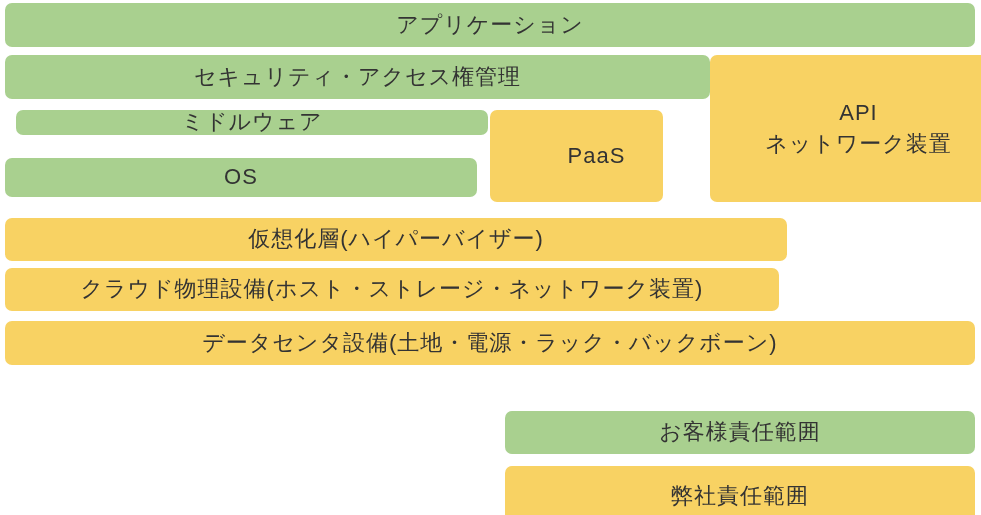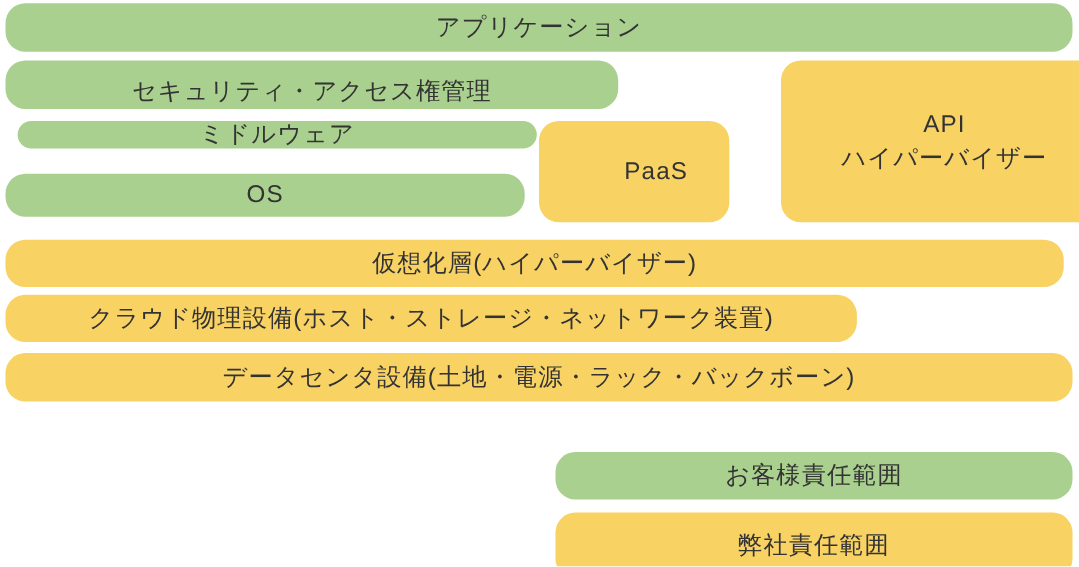--- a/index.html
+++ b/index.html
@@ -12,21 +12,21 @@
     width: 981px;
     height: 515px;
     background: var(--background, #ffffff);
     font-family: "Liberation Sans", "DejaVu Sans", sans-serif;
     color: var(--text, #333333);
     overflow: hidden;
   }
   .box {
     position: absolute;
     box-sizing: border-box;
-    border-radius: 18px;
+    border-radius: 7px;
     display: flex;
     flex-direction: column;
     align-items: center;
     justify-content: center;
     text-align: center;
     font-size: 22px;
     line-height: 1.4;
     letter-spacing: 1px;
   }
   .green  { background: var(--green,  #a9d08f); }
@@ -35,42 +35,42 @@
 </style>
 </head>
 <body>
 
 <div id="canvas">
 
   <div class="box green" style="left:5px; top:3px; width:970px; height:44px;">
     <span class="label">アプリケーション</span>
   </div>
 
-  <div class="box green" style="left:5px; top:55px; width:557px; height:44px;justify-content:flex-end;">
+  <div class="box green" style="left:5px; top:55px; width:705px; height:44px;">
     <span class="label">セキュリティ・アクセス権管理</span>
   </div>
 
   <div class="box yellow" style="left:678px; top:55px; width:297px; height:147px;margin-left:32px;">
     <span class="label">API</span>
-    <span class="label">ハイパーバイザー</span>
+    <span class="label">ネットワーク装置</span>
   </div>
 
   <div class="box green" style="left:16px; top:110px; width:472px; height:25px;">
     <span class="label">ミドルウェア</span>
   </div>
 
   <div class="box green" style="left:5px; top:158px; width:472px; height:39px;">
     <span class="label">OS</span>
   </div>
 
   <div class="box yellow" style="left:490px; top:110px; width:173px; height:92px;padding-left:40px;">
     <span class="label">PaaS</span>
   </div>
 
-  <div class="box yellow" style="left:5px; top:218px; width:962px; height:43px;">
+  <div class="box yellow" style="left:5px; top:218px; width:782px; height:43px;">
     <span class="label">仮想化層(ハイパーバイザー)</span>
   </div>
 
   <div class="box yellow" style="left:5px; top:268px; width:774px; height:43px;">
     <span class="label">クラウド物理設備(ホスト・ストレージ・ネットワーク装置)</span>
   </div>
 
   <div class="box yellow" style="left:5px; top:321px; width:970px; height:44px;">
     <span class="label">データセンタ設備(土地・電源・ラック・バックボーン)</span>
   </div>

